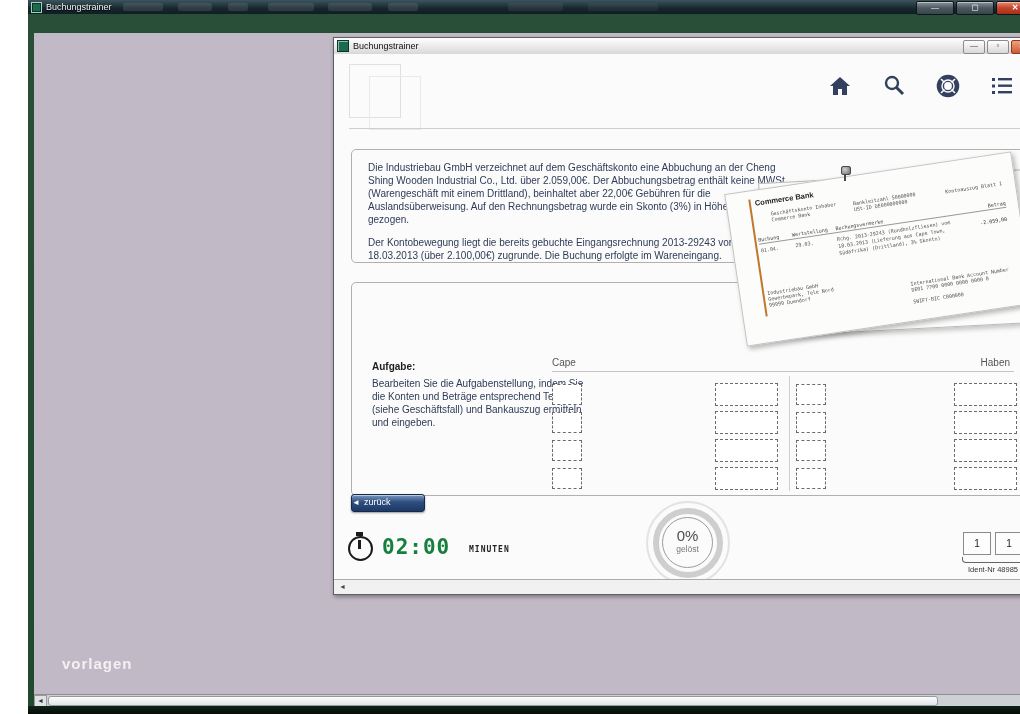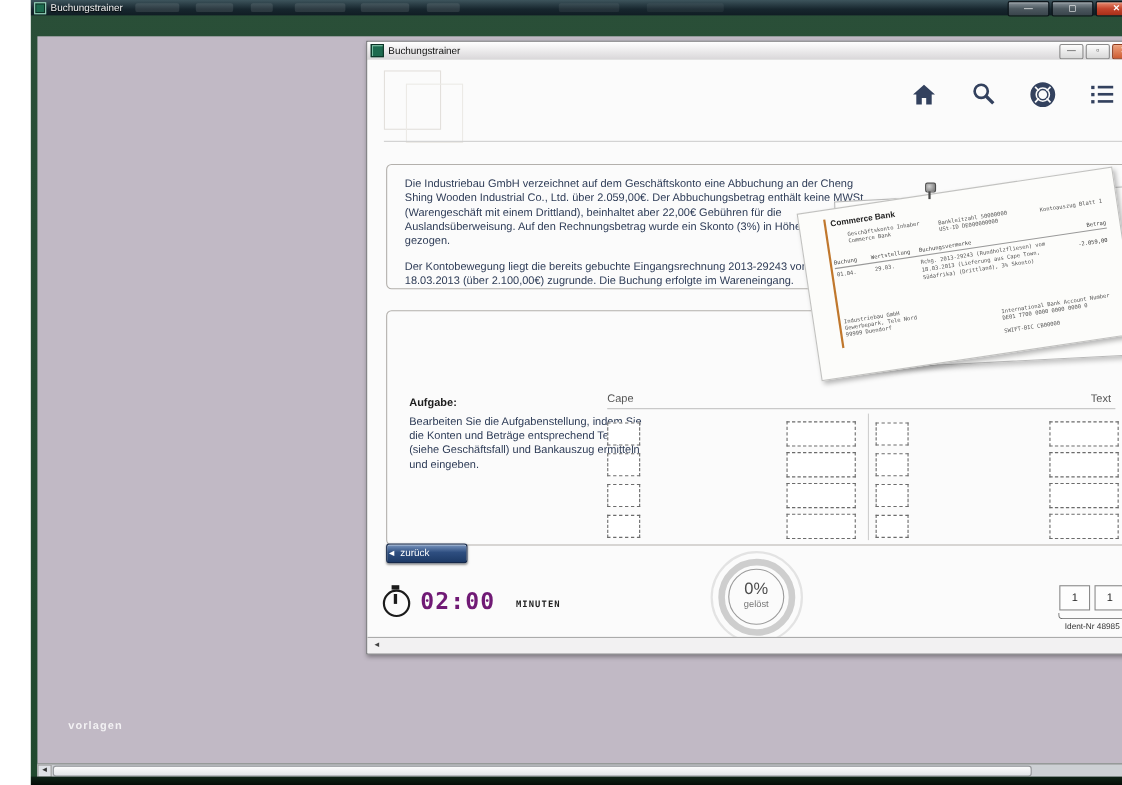--- a/index.html
+++ b/index.html
@@ -10,21 +10,21 @@
   .app-icon{width:9px;height:9px;margin:0 4px 0 3px;background:#1d6b4f;border:1px solid #9fd2bd;box-shadow:inset 0 0 0 1px #0c3326;}
   .titlebar .title{color:#f2f2f2;font-size:9px;line-height:14px;text-shadow:0 1px 1px #000;}
   .ghost{position:absolute;top:3px;height:8px;background:rgba(255,255,255,0.10);border-radius:2px;}
   .win-controls{position:absolute;right:14px;top:1px;display:flex;gap:2px;}
   .win-btn{width:36px;height:12px;border:1px solid #0e161b;border-radius:2px;background:linear-gradient(180deg,#8a949b,#4c585f 50%,#39444b);color:#fff;font-size:8px;line-height:11px;text-align:center;box-shadow:inset 0 1px 0 rgba(255,255,255,.45);}
   .win-btn.close{background:linear-gradient(180deg,#e88b70,#c4442c 50%,#a82e18);font-weight:bold;}
   .menubar{position:absolute;left:6px;top:14px;width:1002px;height:19px;background:#f0eef0;border-bottom:1px solid #9a969a;display:flex;align-items:center;padding-left:6px;box-sizing:border-box;}
   .menu-item{font-size:11px;color:#141414;margin-right:16px;}
   .menu-item u{text-decoration:underline;}
   .desktop-area{position:absolute;left:6px;top:33px;width:1002px;height:661px;background:#c1b9c5;}
-  .watermark{position:absolute;left:34px;top:655px;color:rgba(255,255,255,.8);font-size:10px;font-weight:bold;letter-spacing:1px;}
+  .watermark{position:absolute;left:34px;top:655px;color:rgba(255,255,255,.8);font-size:15px;font-weight:bold;letter-spacing:1px;}
   .outer-scroll{position:absolute;left:6px;top:694px;width:1002px;height:12px;background:#cdd0d4;border-top:1px solid #8f8f8f;}
   .outer-scroll .arrow{position:absolute;top:0;width:13px;height:12px;background:#dfe2e6;border:1px solid #9a9a9a;box-sizing:border-box;font-size:7px;line-height:10px;text-align:center;color:#333;}
   .outer-scroll .arrow.left{left:0;}
   .outer-scroll .arrow.right{right:0;}
   .outer-scroll .thumb{position:absolute;left:14px;top:1px;width:890px;height:10px;background:linear-gradient(180deg,#fcfcfc,#e2e4e8);border:1px solid #97999d;border-radius:3px;box-sizing:border-box;}
   .taskbar{position:absolute;left:0;top:706px;width:1020px;height:8px;background:linear-gradient(180deg,#0f2417,#050b07);}
 
   
   .inner{position:absolute;left:305px;top:37px;width:702px;height:556px;background:#fbfbfb;border:1px solid #5f5f63;box-shadow:1px 2px 4px rgba(0,0,0,.35);}
   .inner-titlebar{position:absolute;left:0;top:0;right:0;height:16px;background:linear-gradient(180deg,#ffffff,#d9d7d9);border-bottom:1px solid #a5a2a5;display:flex;align-items:center;}
@@ -70,21 +70,21 @@
   .pushpin{position:absolute;left:506px;top:112px;width:10px;height:16px;z-index:6;}
   .pushpin .head{position:absolute;left:1px;top:0;width:8px;height:7px;background:radial-gradient(circle at 35% 35%,#cfcfcf,#6e6e6e);border:1px solid #4a4a4a;border-radius:2px;}
   .pushpin .stem{position:absolute;left:4px;top:8px;width:1.5px;height:7px;background:#4a4a4a;}
 
   
   .back-btn{position:absolute;left:17px;top:440px;width:72px;height:16px;background:linear-gradient(180deg,#7b97c0,#2e4e80 45%,#1d3a66);border:1px solid #16294a;border-radius:3px;color:#fff;font-size:9px;line-height:15px;text-align:left;box-shadow:0 1px 2px rgba(0,0,0,.4), inset 0 1px 0 rgba(255,255,255,.5);}
   .back-btn .arr{display:inline-block;margin-right:4px;font-size:8px;}
   .stopwatch{position:absolute;left:14px;top:482px;width:21px;height:21px;border:2.5px solid #1b1b1b;border-radius:50%;}
   .stopwatch:before{content:"";position:absolute;top:-6px;left:6px;width:7px;height:3.5px;background:#1b1b1b;}
   .stopwatch:after{content:"";position:absolute;left:8px;top:2px;width:2.5px;height:9px;background:#1b1b1b;}
-  .lcd{position:absolute;left:48px;top:481px;font-family:"DejaVu Sans Mono",monospace;font-weight:bold;font-size:21px;letter-spacing:1px;color:#701a75;}
+  .lcd{position:absolute;left:48px;top:481px;font-family:"DejaVu Sans Mono",monospace;font-weight:bold;font-size:21px;letter-spacing:1px;color:#15803d;}
   .lcd-unit{position:absolute;left:135px;top:491px;font-size:8px;font-weight:bold;letter-spacing:1px;color:#222;font-family:"DejaVu Sans Mono",monospace;}
   .prog-outer{position:absolute;left:312px;top:447px;width:80px;height:80px;border:2px solid #e3e3e3;border-radius:50%;}
   .prog-mid{position:absolute;left:5px;top:5px;width:58px;height:58px;border:6px solid #cecece;border-radius:50%;background:#fbfbfb;}
   .prog-in{position:absolute;left:3px;top:3px;width:49px;height:49px;border:1.5px solid #9b9b9b;border-radius:50%;text-align:center;background:#fbfbfb;}
   .prog-pct{margin-top:9px;font-size:15px;color:#4d4d4d;}
   .prog-lbl{font-size:8.5px;color:#777;}
   .ident{position:absolute;right:12px;top:478px;width:62px;text-align:center;}
   .ident .boxes{display:flex;gap:4px;justify-content:center;}
   .ident .ibox{width:26px;height:21px;background:#fdfdfd;border:1px solid #8a8a8a;font-size:10px;line-height:21px;text-align:center;color:#222;}
   .ident .bracket{height:5px;border-left:1px solid #666;border-right:1px solid #666;border-bottom:1px solid #666;border-radius:0 0 4px 4px;margin-top:2px;}
@@ -181,21 +181,21 @@
         <div class="case-text">
           <p>Die Industriebau GmbH verzeichnet auf dem Geschäftskonto eine Abbuchung an der Cheng Shing Wooden Industrial Co., Ltd. über 2.059,00€. Der Abbuchungsbetrag enthält keine MWSt (Warengeschäft mit einem Drittland), beinhaltet aber 22,00€ Gebühren für die Auslandsüberweisung. Auf den Rechnungsbetrag wurde ein Skonto (3%) in Höhe von 63,00€ gezogen.</p>
           <p>Der Kontobewegung liegt die bereits gebuchte Eingangsrechnung 2013-29243 vom 18.03.2013 (über 2.100,00€) zugrunde. Die Buchung erfolgte im Wareneingang.</p>
         </div>
       </div>
 
       <div class="panel task-panel">
         <div class="task-label">Aufgabe:</div>
         <div class="task-instr">Bearbeiten Sie die Aufgabenstellung, indem Sie die Konten und Beträge entsprechend Text (siehe Geschäftsfall) und Bankauszug ermitteln und eingeben.</div>
         <div class="soll-label">Cape</div>
-        <div class="haben-label">Text</div>
+        <div class="haben-label">Haben</div>
         <div class="sh-rule"></div>
         <div class="v-div"></div>
 
         <div class="ebox small" style="left:200px;top:101px;"></div>
         <div class="ebox wide" style="left:363px;top:100px;"></div>
         <div class="ebox small" style="left:444px;top:101px;"></div>
         <div class="ebox wide" style="left:602px;top:100px;"></div>
 
         <div class="ebox small" style="left:200px;top:129px;"></div>
         <div class="ebox wide" style="left:363px;top:128px;"></div>

